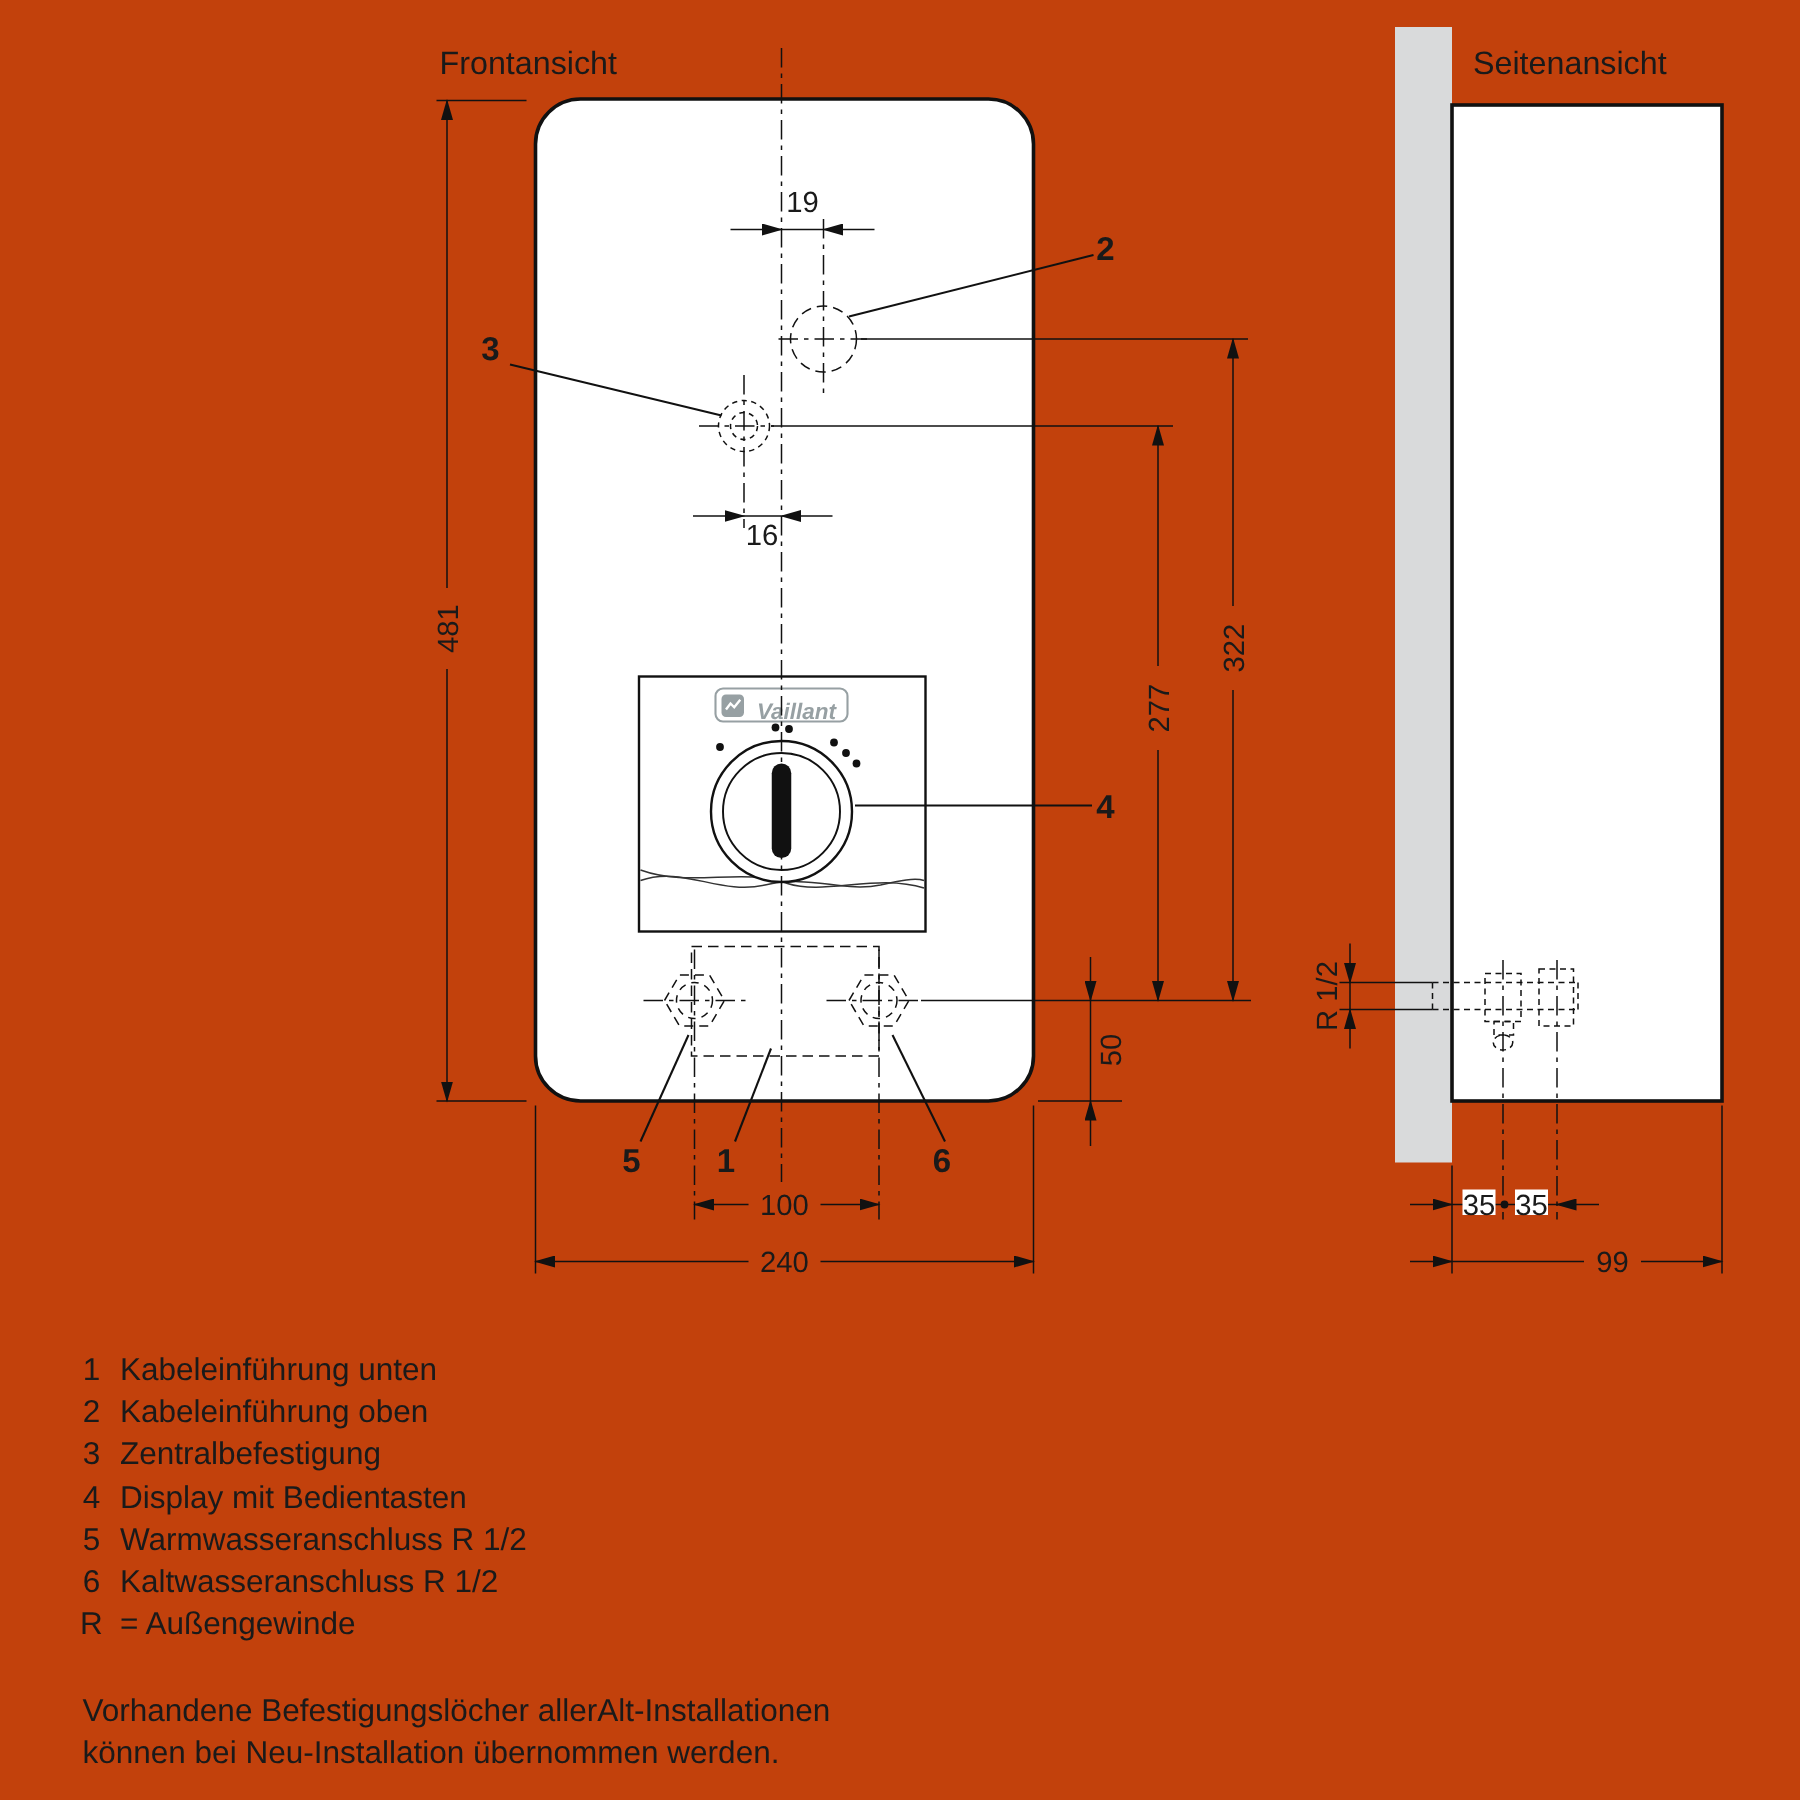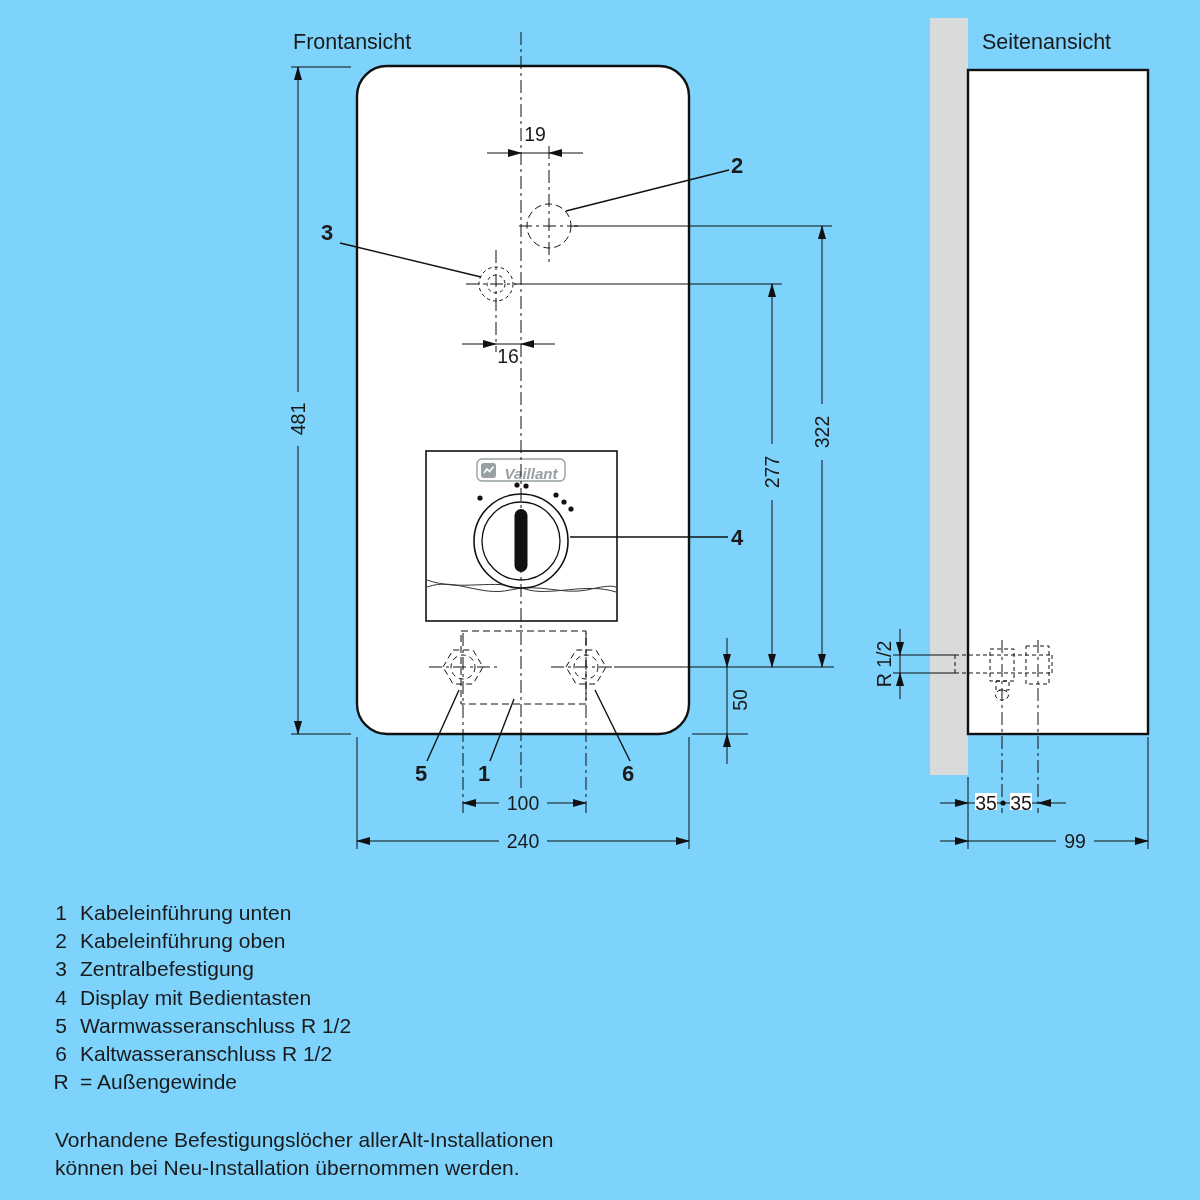--- a/index.html
+++ b/index.html
@@ -1,16 +1,16 @@
 <!DOCTYPE html>
 <html><head>
 <meta charset="utf-8">
 <style>
   html,body { margin:0; padding:0; background:#ffffff; }
-  .page { width:1200px; height:1200px; position:relative; background:#7dd3fc; }
+  .page { width:1200px; height:1200px; position:relative; background:#c2410c; }
   svg { display:block; }
   .t   { font-family:"Liberation Sans", sans-serif; fill:#1a1a1a; }
   .ttl { font-size:21.5px; }
   .dim { font-size:19.5px; text-anchor:middle; }
   .co  { font-size:22px; font-weight:700; text-anchor:middle; }
   .lg  { font-size:21px; }
   .lgn { font-size:21px; text-anchor:middle; }
   .logo{ font-size:15px; font-weight:700; font-style:italic; fill:#97a0a3; text-anchor:middle; }
   .olf { fill:#fff;  stroke:#111; stroke-width:2.4; }
   .p1  { fill:#fff;  stroke:#111; stroke-width:1.6; }

